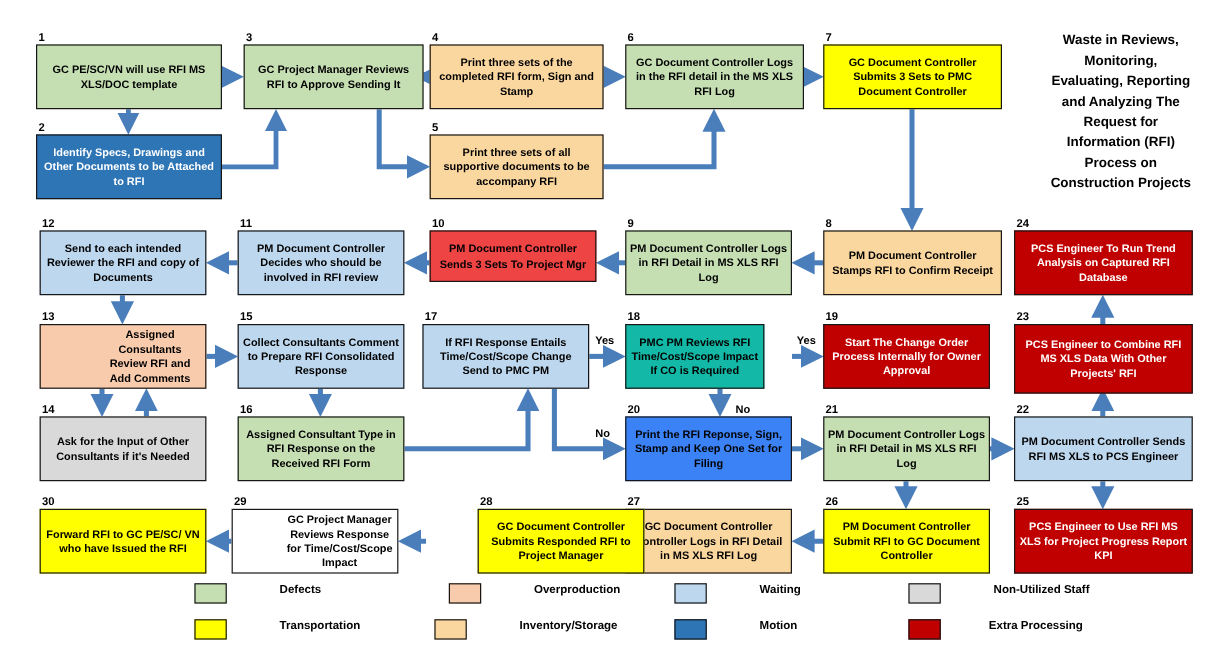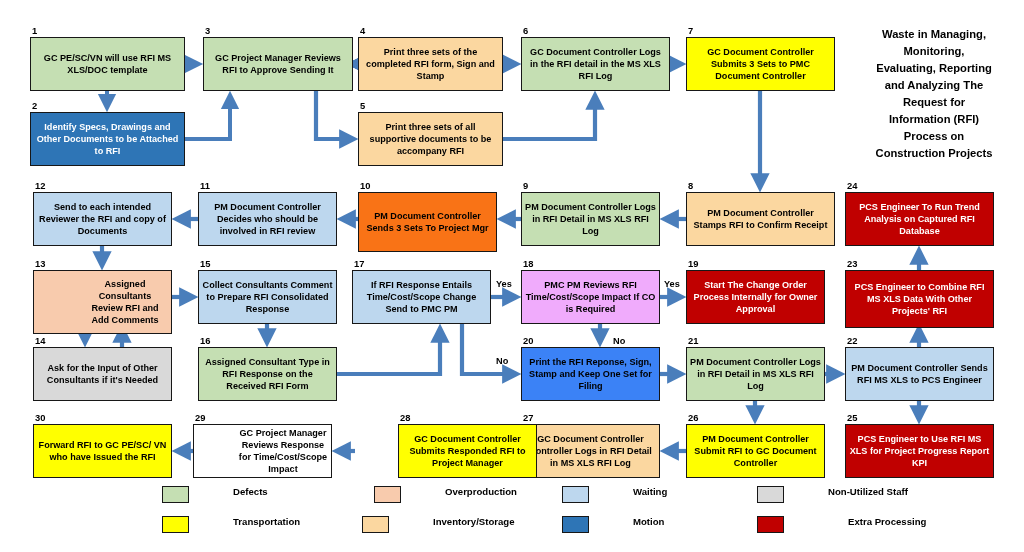--- a/index.html
+++ b/index.html
@@ -302,53 +302,53 @@
         <span class="txt">GC Document Controller Submits 3 Sets to PMC Document Controller</span>
       </div>
       <div class="node" style="left: 686px; top: 192px; width: 149px; height: 54px; background: rgb(251, 215, 160);">
         <span class="node-num">8</span>
         <span class="txt">PM Document Controller Stamps RFI to Confirm Receipt</span>
       </div>
       <div class="node" style="left: 521px; top: 192px; width: 139px; height: 54px; background: rgb(197, 223, 179);">
         <span class="node-num">9</span>
         <span class="txt">PM Document Controller Logs in RFI Detail in MS XLS RFI Log</span>
       </div>
-      <div class="node" style="left: 358px; top: 192px; width: 139px; height: 60px; background: #f97316;">
+      <div class="node" style="left: 358px; top: 192px; width: 139px; height: 43px; background: #ef4444;">
         <span class="node-num">10</span>
         <span class="txt">PM Document Controller Sends 3 Sets To Project Mgr</span>
       </div>
       <div class="node" style="left: 198px; top: 192px; width: 139px; height: 54px; background: rgb(189, 215, 238);">
         <span class="node-num">11</span>
         <span class="txt">PM Document Controller Decides who should be involved in RFI review</span>
       </div>
       <div class="node" style="left: 33px; top: 192px; width: 139px; height: 54px; background: rgb(189, 215, 238);">
         <span class="node-num">12</span>
         <span class="txt">Send to each intended Reviewer the RFI and copy of Documents</span>
       </div>
-      <div class="node" style="left: 33px; top: 270px; width: 139px; height: 64px; background: rgb(248, 203, 173); padding-left: 48px;">
+      <div class="node" style="left: 33px; top: 270px; width: 139px; height: 54px; background: rgb(248, 203, 173); padding-left: 48px;">
         <span class="node-num">13</span>
         <span class="txt">Assigned Consultants Review RFI and Add Comments</span>
       </div>
       <div class="node" style="left: 33px; top: 347px; width: 139px; height: 54px; background: rgb(217, 217, 217);">
         <span class="node-num">14</span>
         <span class="txt">Ask for the Input of Other Consultants if it's Needed</span>
       </div>
       <div class="node" style="left: 198px; top: 270px; width: 139px; height: 54px; background: rgb(189, 215, 238);">
         <span class="node-num">15</span>
         <span class="txt">Collect Consultants Comment to Prepare RFI Consolidated Response</span>
       </div>
       <div class="node" style="left: 198px; top: 347px; width: 139px; height: 54px; background: rgb(197, 223, 179);">
         <span class="node-num">16</span>
         <span class="txt">Assigned Consultant Type in RFI Response on the Received RFI Form</span>
       </div>
       <div class="node" style="left: 352px; top: 270px; width: 139px; height: 54px; background: rgb(189, 215, 238);">
         <span class="node-num">17</span>
         <span class="txt">If RFI Response Entails Time/Cost/Scope Change Send to PMC PM</span>
       </div>
-      <div class="node" style="left: 521px; top: 270px; width: 139px; height: 54px; background: #f0abfc;">
+      <div class="node" style="left: 521px; top: 270px; width: 116px; height: 54px; background: #14b8a6;">
         <span class="node-num">18</span>
         <span class="txt">PMC PM Reviews RFI Time/Cost/Scope Impact If CO is Required</span>
       </div>
       <div class="node light-on-dark" style="left: 686px; top: 270px; width: 139px; height: 54px; background: rgb(192, 0, 0);">
         <span class="node-num">19</span>
         <span class="txt">Start The Change Order Process Internally for Owner Approval</span>
       </div>
       <div class="node" style="left: 521px; top: 347px; width: 139px; height: 54px; background: #3b82f6;">
         <span class="node-num">20</span>
         <span class="txt">Print the RFI Reponse, Sign, Stamp and Keep One Set for Filing</span>
@@ -389,21 +389,21 @@
         <span class="node-num">29</span>
         <span class="txt">GC Project Manager Reviews Response for Time/Cost/Scope Impact</span>
       </div>
       <div class="node" style="left: 33px; top: 424px; width: 139px; height: 54px; background: rgb(255, 255, 0);">
         <span class="node-num">30</span>
         <span class="txt">Forward RFI to GC PE/SC/ VN who have Issued the RFI</span>
       </div>
     </div>
 
   <div class="title" id="title-el" style="left:852px; top:26px; width:164px;">
-      <div>Waste in Managing,</div>
+      <div>Waste in Reviews,</div>
       <div>Monitoring,</div>
       <div>Evaluating, Reporting</div>
       <div>and Analyzing The</div>
       <div>Request for</div>
       <div>Information (RFI)</div>
       <div>Process on</div>
       <div>Construction Projects</div>
     </div>
 
   <div id="legend" style="left:162px; top:486px; width:860px; height:58px;">
@@ -430,21 +430,21 @@
       <div class="leg-item" style="left: 200px; top: 30px;">
         <div class="swatch" style="background: rgb(251, 215, 160);"></div>
         <div class="leg-label" style="margin-left: 44px;">Inventory/Storage</div>
       </div>
       <div class="leg-item" style="left: 400px; top: 30px;">
         <div class="swatch" style="background: rgb(46, 117, 182);"></div>
         <div class="leg-label" style="margin-left: 44px;">Motion</div>
       </div>
       <div class="leg-item" style="left: 595px; top: 30px;">
         <div class="swatch" style="background: rgb(192, 0, 0);"></div>
-        <div class="leg-label" style="margin-left: 64px;">Extra Processing</div>
+        <div class="leg-label" style="margin-left: 40px;">Extra Processing</div>
       </div>
     </div>
 
   <div id="edge-labels-layer">
       <div class="edge-label" style="left: 496px; top: 279px;">Yes</div>
       <div class="edge-label" style="left: 664px; top: 279px;">Yes</div>
       <div class="edge-label" style="left: 613px; top: 336px;">No</div>
       <div class="edge-label" style="left: 496px; top: 356px;">No</div>
     </div>
 

